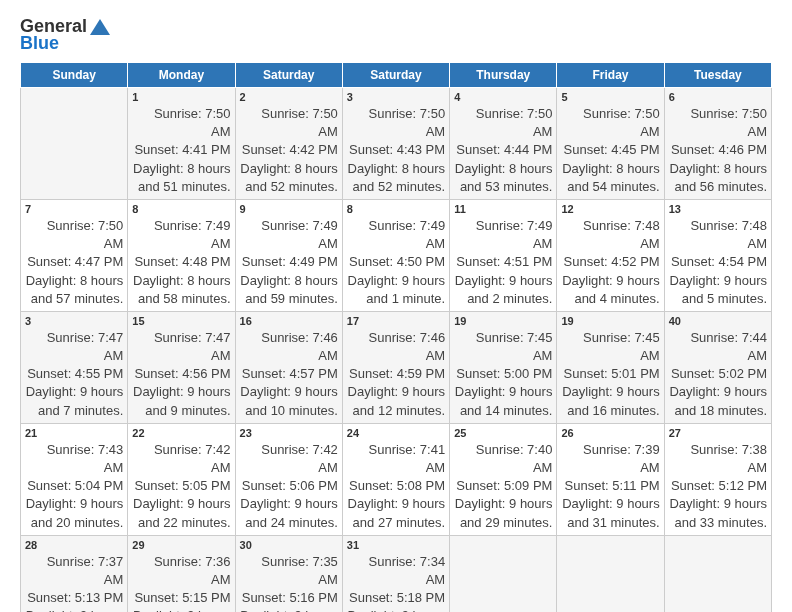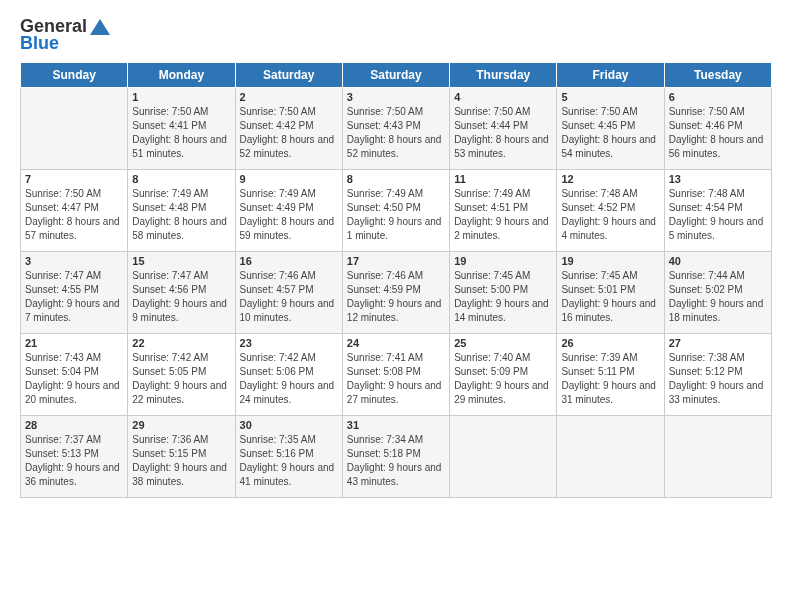--- a/index.html
+++ b/index.html
@@ -65,23 +65,24 @@
     tbody tr:nth-child(even) td {
       background-color: #ffffff;
     }
     .day-number {
       font-weight: bold;
       font-size: 11px;
       display: block;
       margin-bottom: 2px;
     }
     .cell-content {
-      font-size: 10px;
+      font-size: 13px;
       line-height: 1.4;
       color: #444;
+      text-align: right;
     }
   </style>
 </head>
 <body>
 
 <div class="container">
   <div class="header-area">
     <div class="logo">
     <div style="display:flex;flex-direction:column;align-items:flex-start;">
       <div style="display:flex;align-items:center;">

